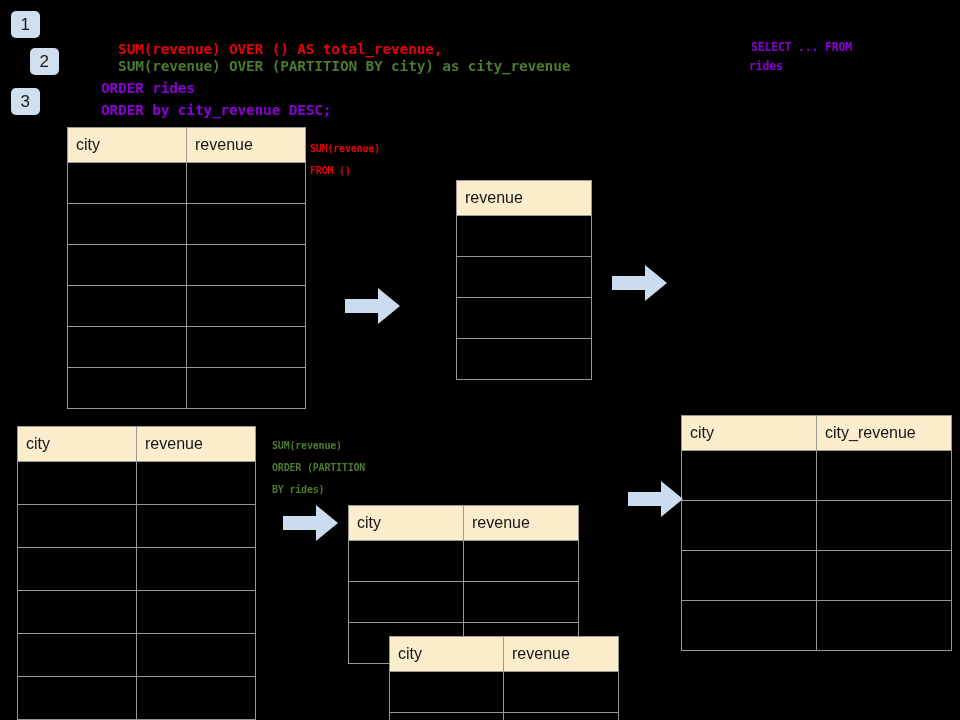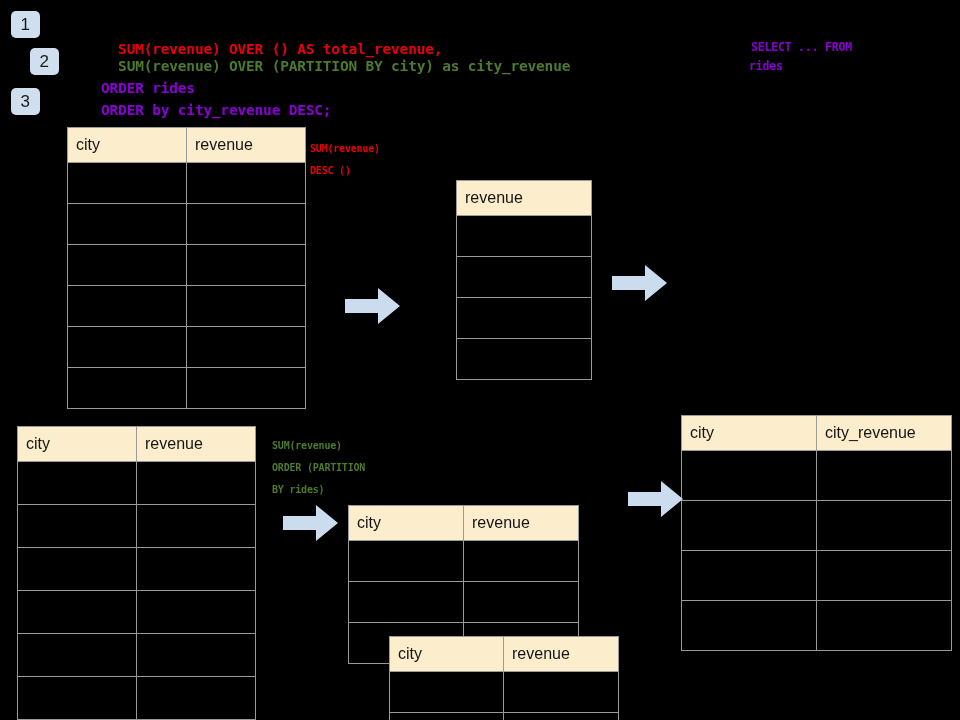--- a/index.html
+++ b/index.html
@@ -110,21 +110,21 @@
 
   <div class="code c-red" style="left:84px; top:38px;">    SUM(revenue) OVER () AS total_revenue,</div>
   <div class="code c-green" style="left:84px; top:55px;">    SUM(revenue) OVER (PARTITION BY city) as city_revenue</div>
   <div class="code c-purple" style="left:84px; top:77px;">  ORDER rides</div>
   <div class="code c-purple" style="left:84px; top:99px;">  ORDER by city_revenue DESC;</div>
 
   <div class="sidecode" style="left:751px; top:38px;">SELECT ... FROM</div>
   <div class="sidecode" style="left:749px; top:57px;">rides</div>
 
   <div class="anno red" style="left:310px; top:138px;">SUM(revenue)</div>
-  <div class="anno red" style="left:310px; top:160px;">DESC ()</div>
+  <div class="anno red" style="left:310px; top:160px;">FROM ()</div>
 
   <div class="anno green" style="left:272px; top:435px;">SUM(revenue)</div>
   <div class="anno green" style="left:272px; top:457px;">ORDER (PARTITION</div>
   <div class="anno green" style="left:272px; top:479px;">BY rides)</div>
 
   <table class="tbl" id="tbl-source-top" style="left:67px; top:127px; width:238px;">
     <colgroup>
         <col style="width:119px">
         <col style="width:119px">
       </colgroup>

